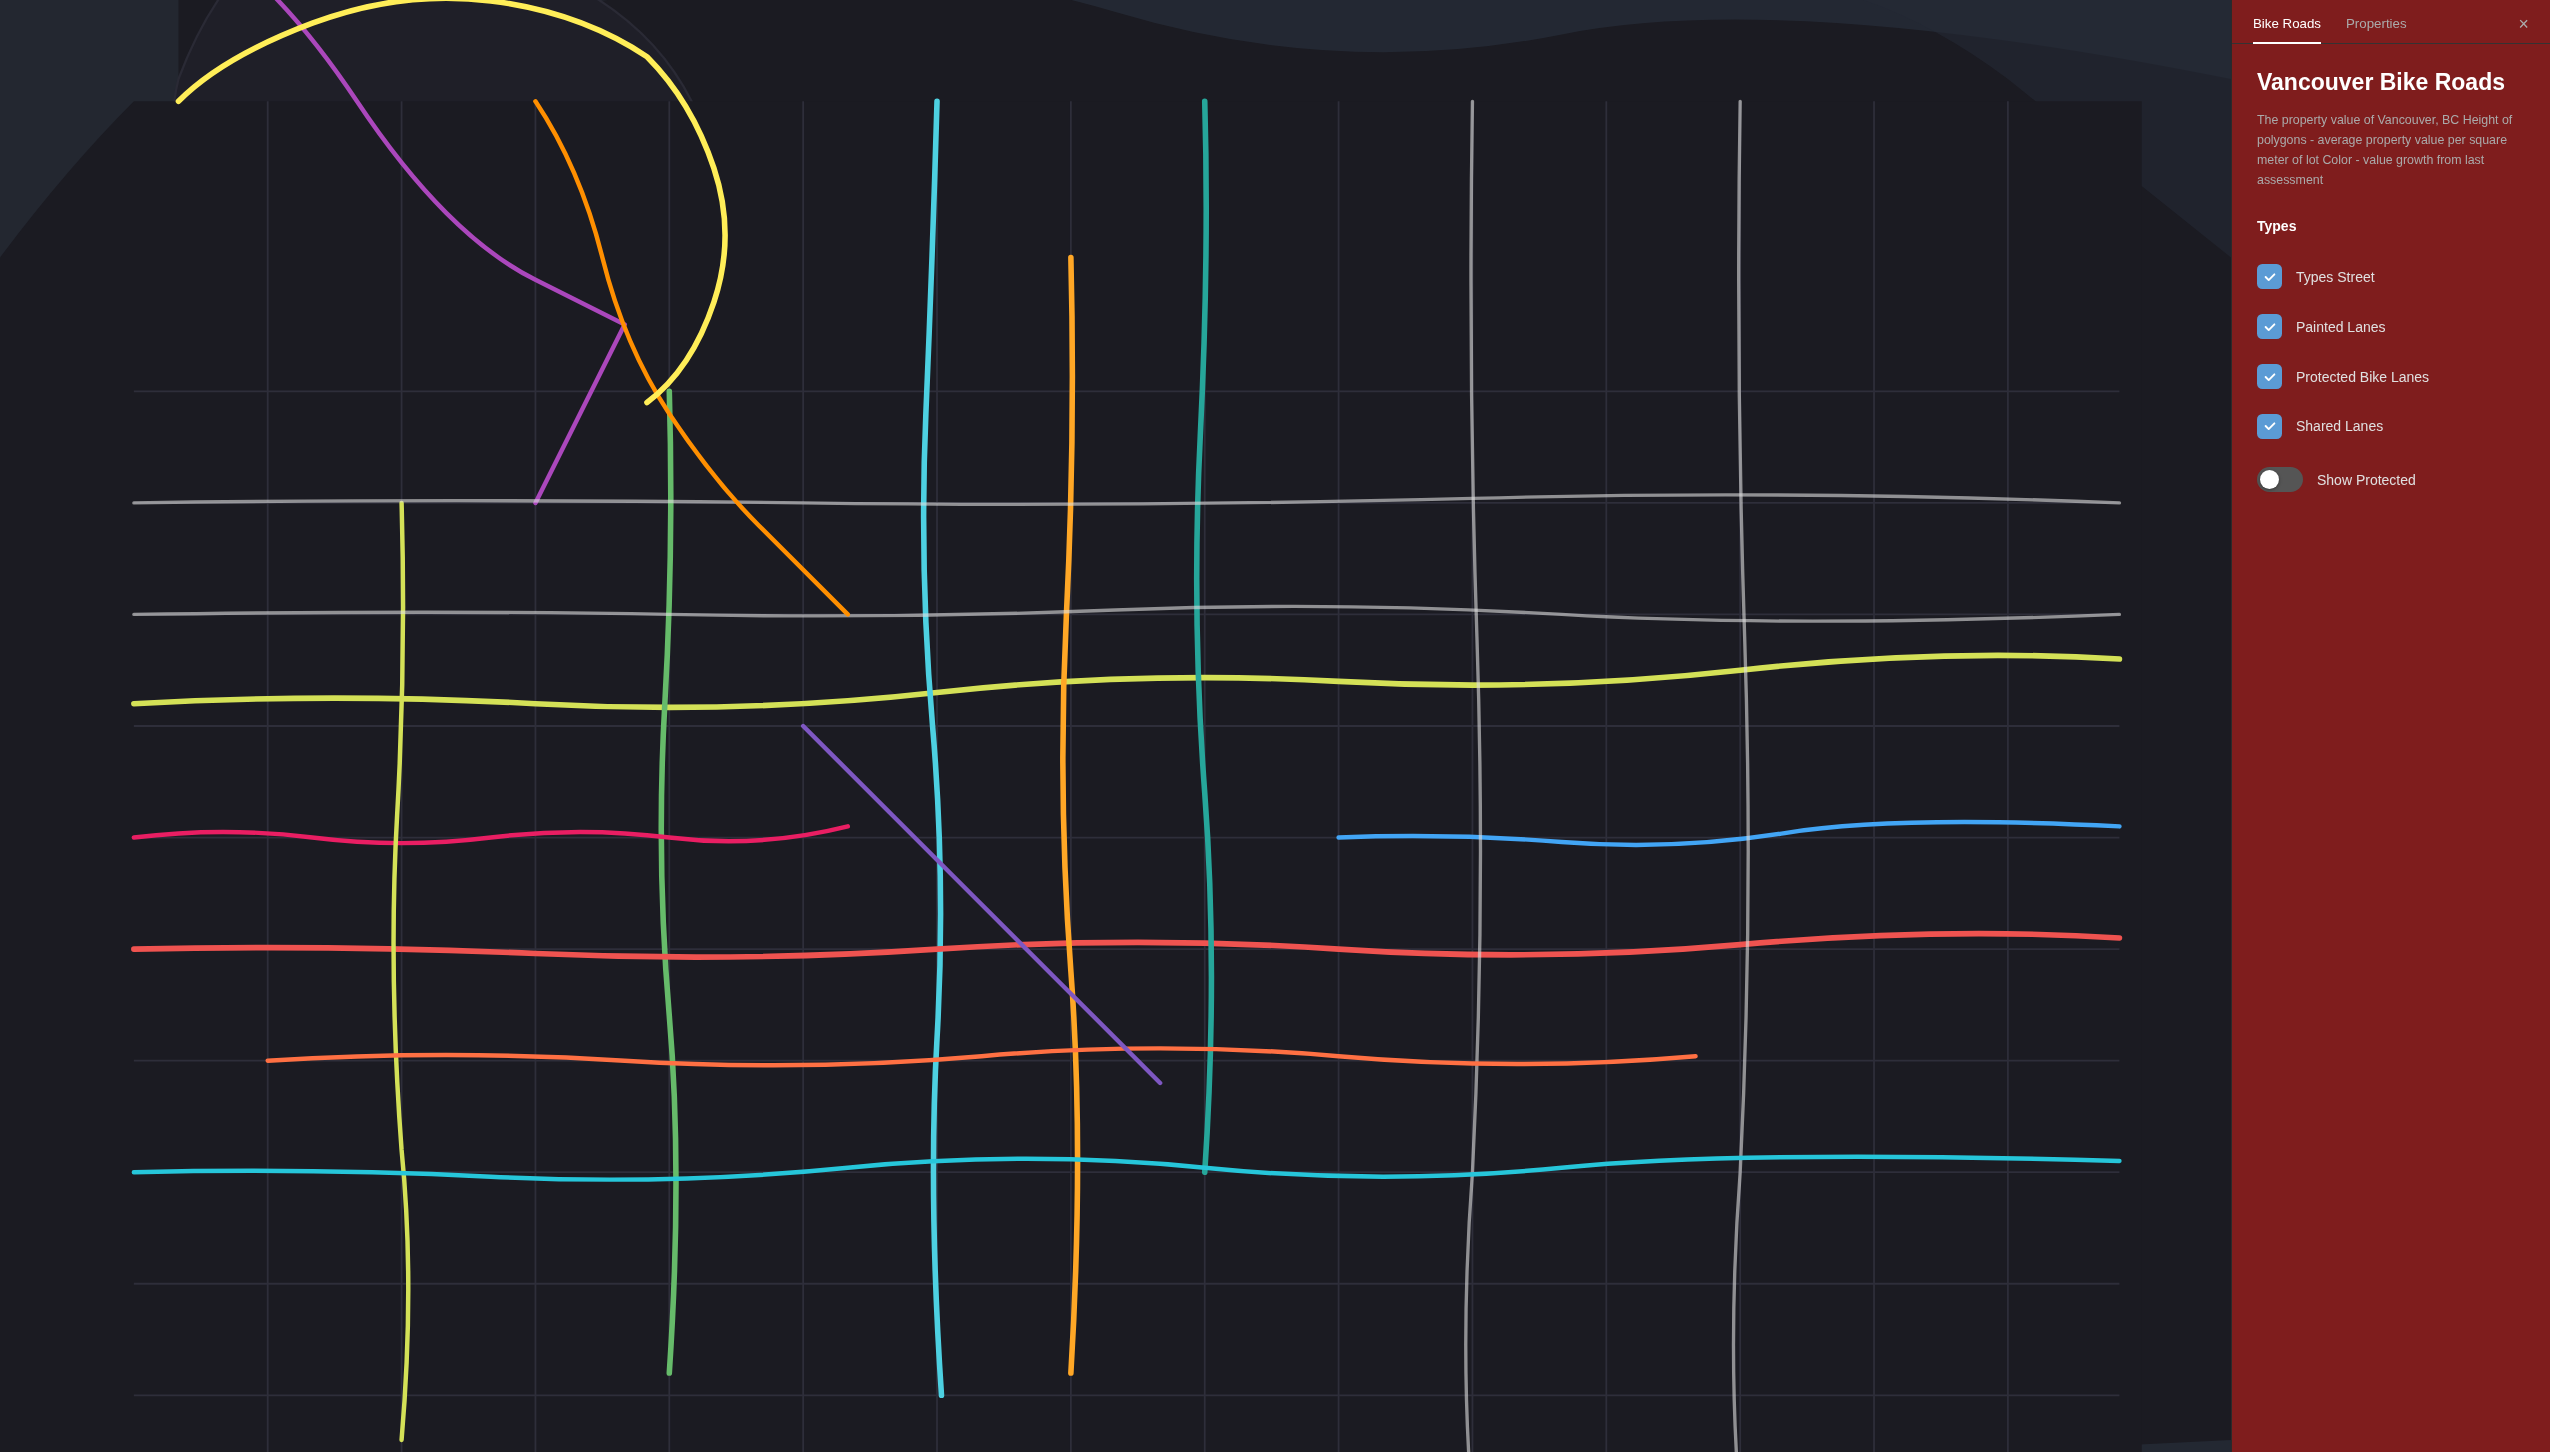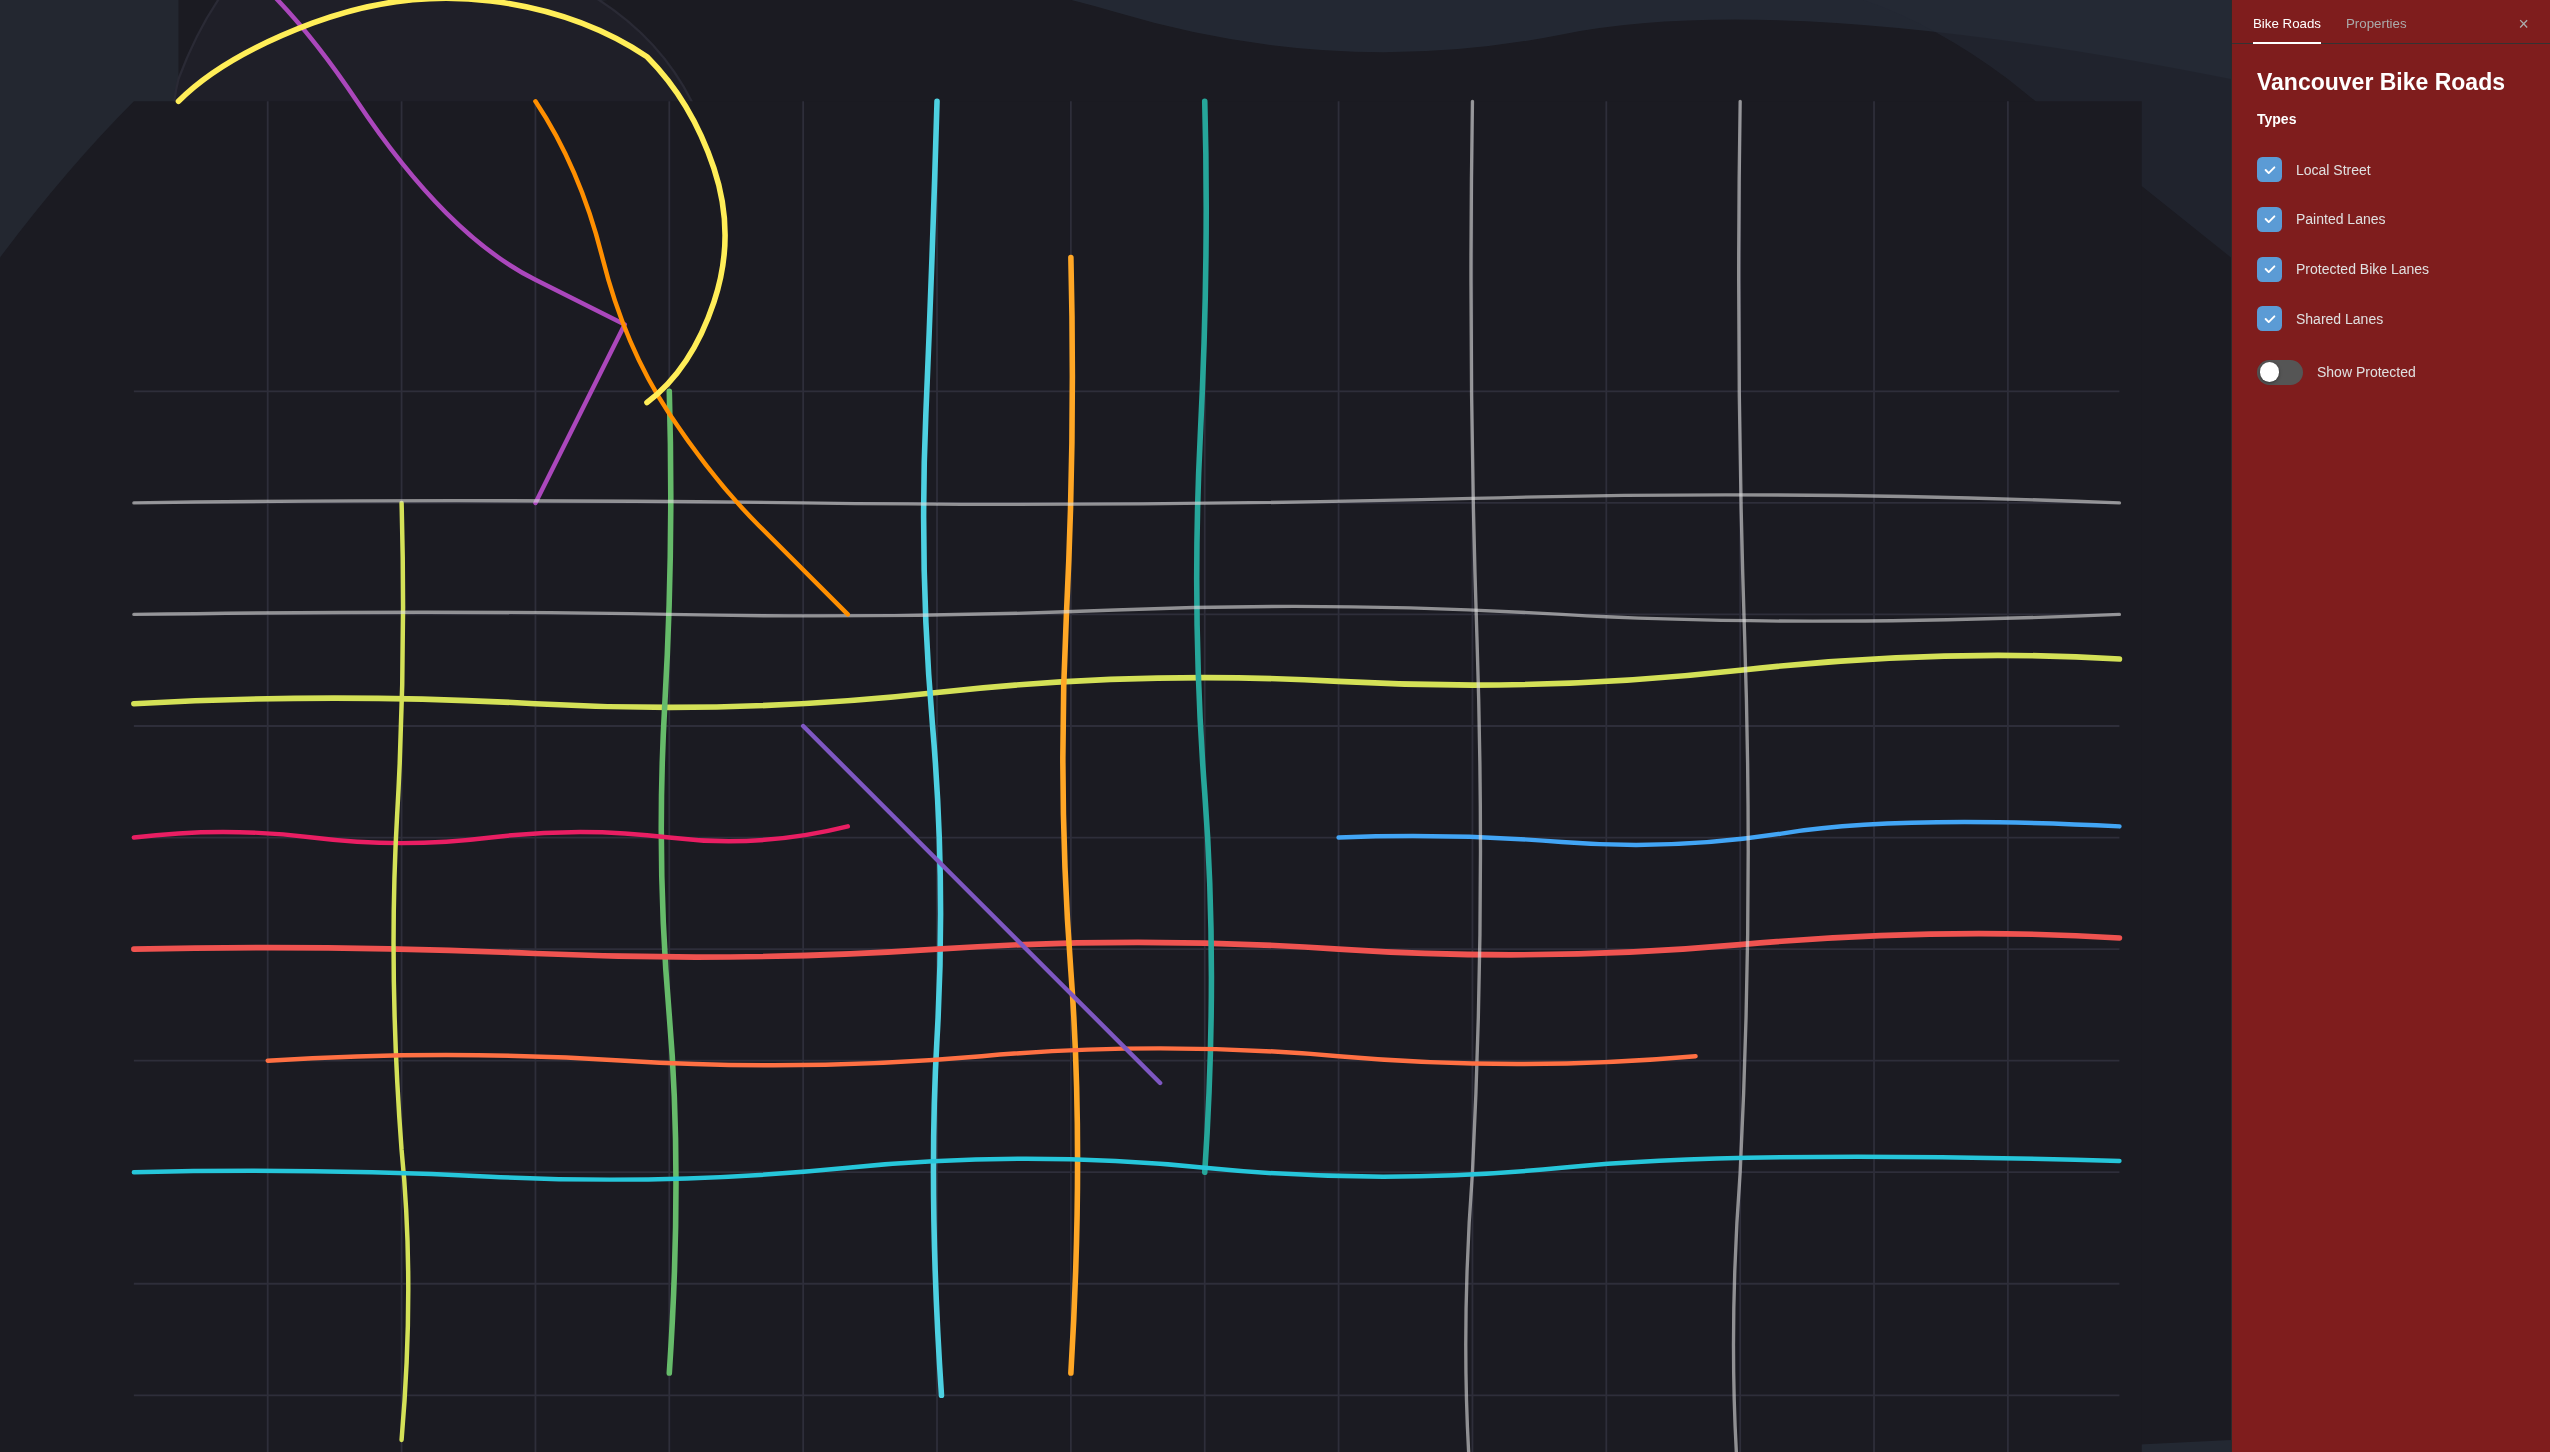--- a/index.html
+++ b/index.html
@@ -276,32 +276,33 @@
 
     <div class="tabs-row">
       <div class="tab active">Bike Roads</div>
       <div class="tab">Properties</div>
       <button class="close-btn">×</button>
     </div>
 
     <div class="panel-content">
 
       <div class="panel-title">Vancouver Bike Roads</div>
+      <div class="panel-description">The property value of Vancouver, BC Height of polygons - average property value per square meter of lot Color - value growth from last assessment</div>
 
       <div class="section-title">Types</div>
 
       <div class="filter-list">
 
         <div class="filter-item">
           <div class="checkbox-wrap">
             <svg viewBox="0 0 16 16" fill="none" stroke="#fff" stroke-width="2.2" stroke-linecap="round" stroke-linejoin="round">
               <polyline points="3,8 6.5,11.5 13,5"></polyline>
             </svg>
           </div>
-          <span class="filter-label">Local Street</span>
+          <span class="filter-label">Types Street</span>
         </div>
 
         <div class="filter-item">
           <div class="checkbox-wrap">
             <svg viewBox="0 0 16 16" fill="none" stroke="#fff" stroke-width="2.2" stroke-linecap="round" stroke-linejoin="round">
               <polyline points="3,8 6.5,11.5 13,5"></polyline>
             </svg>
           </div>
           <span class="filter-label">Painted Lanes</span>
         </div>

